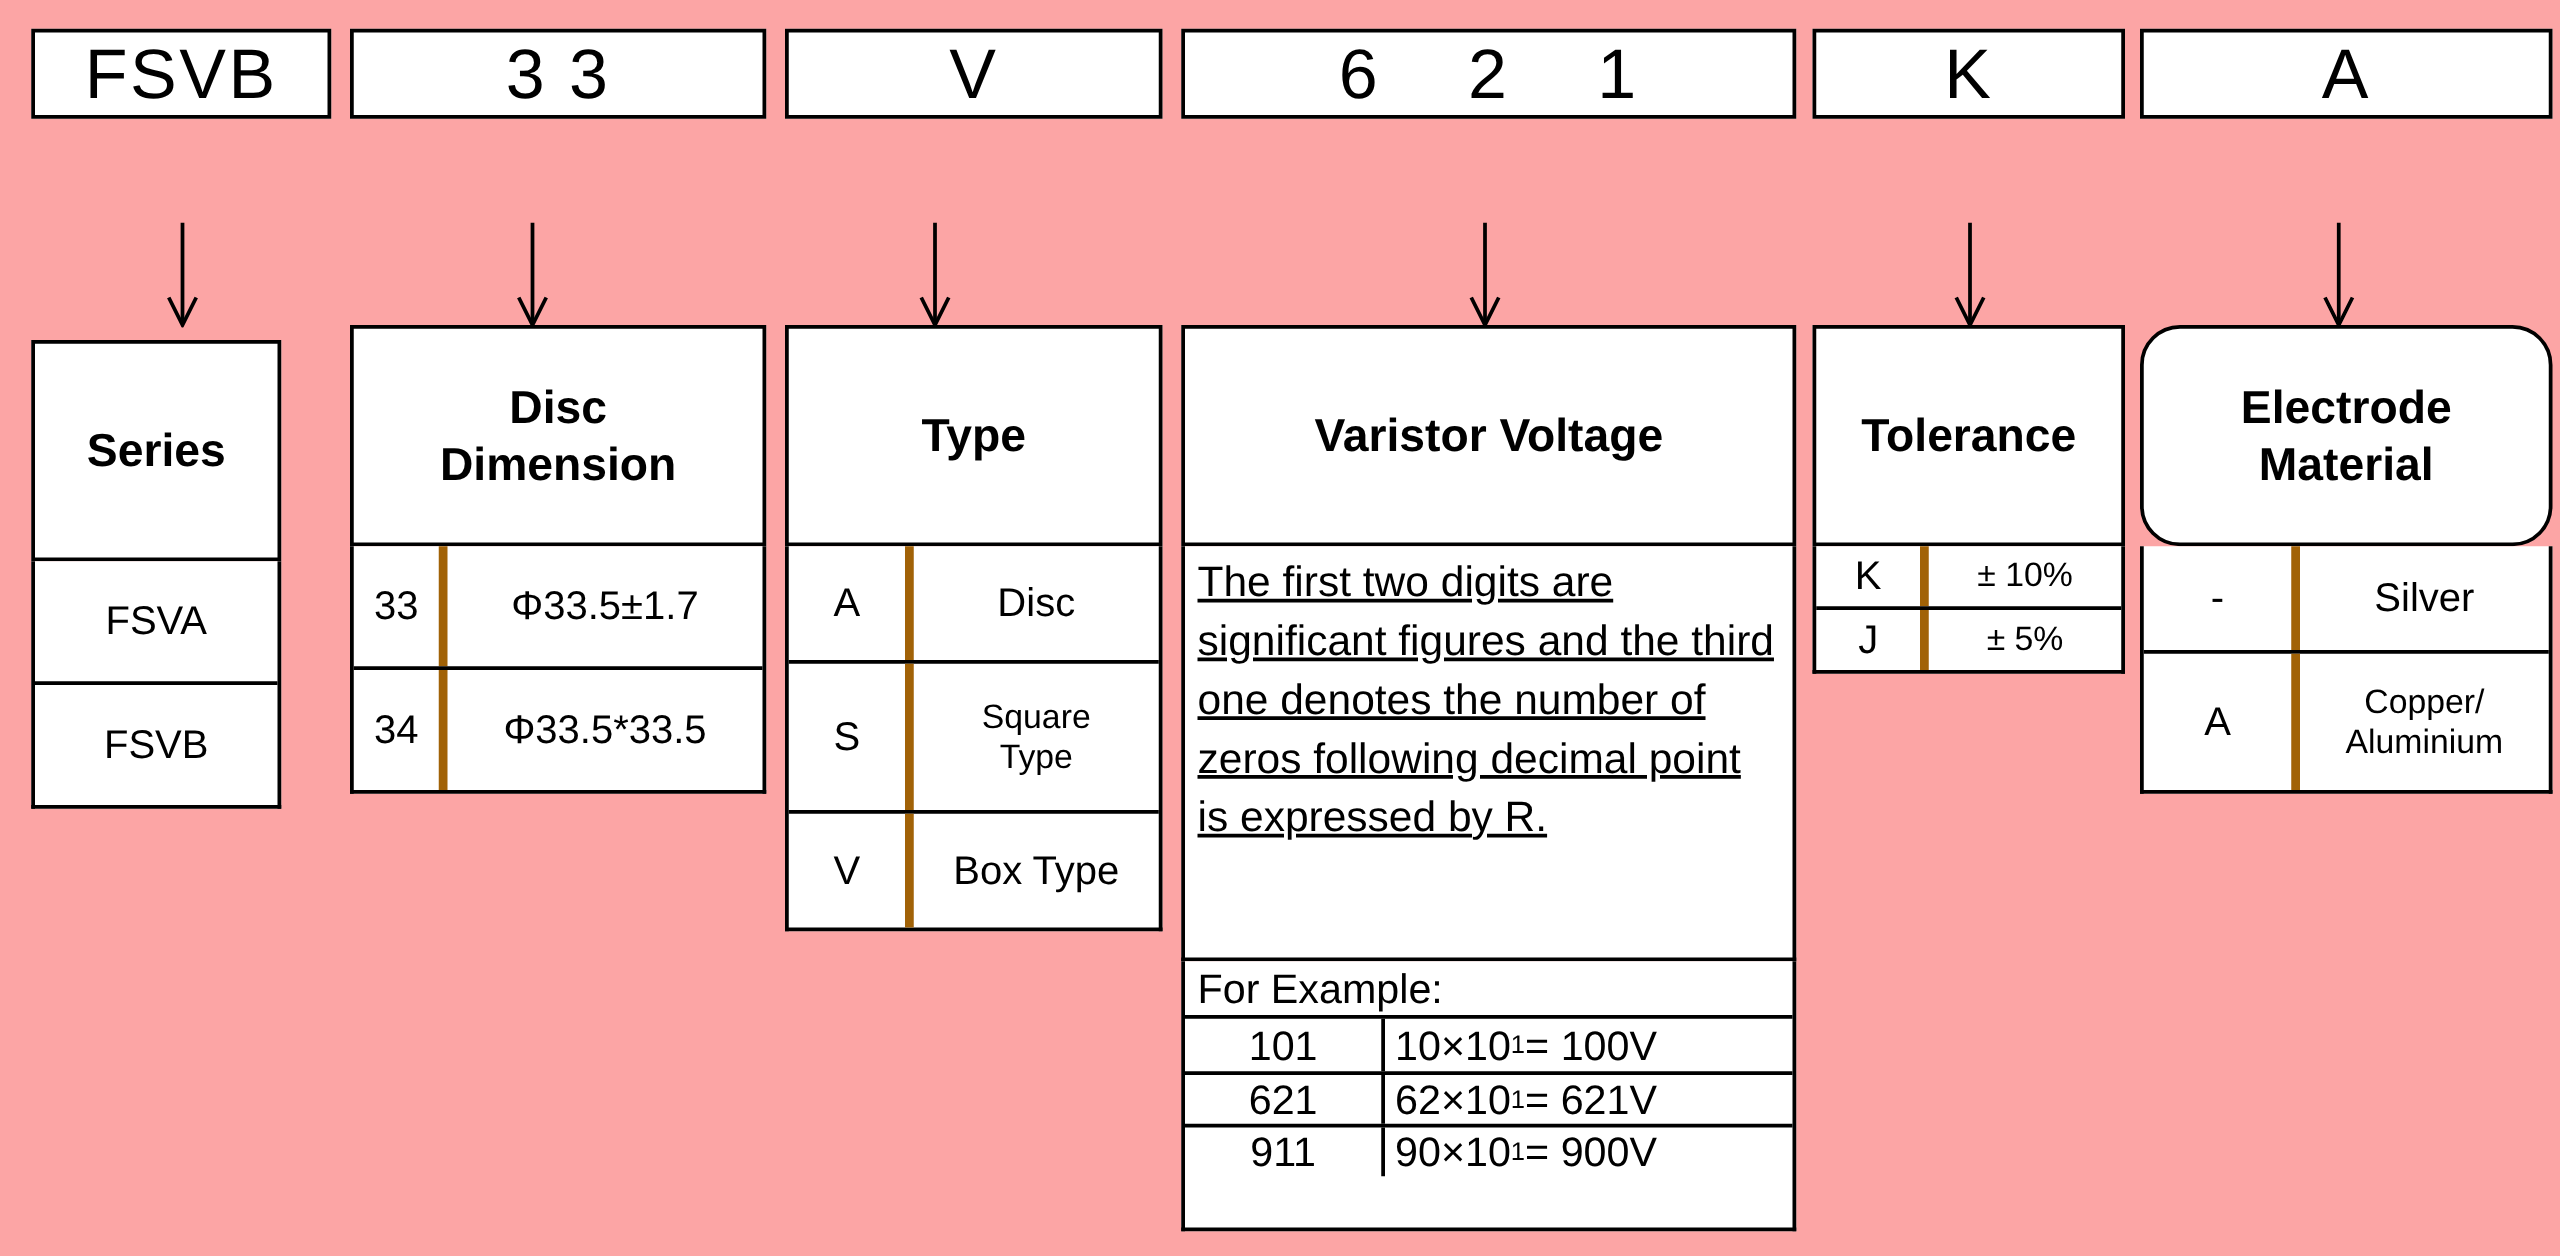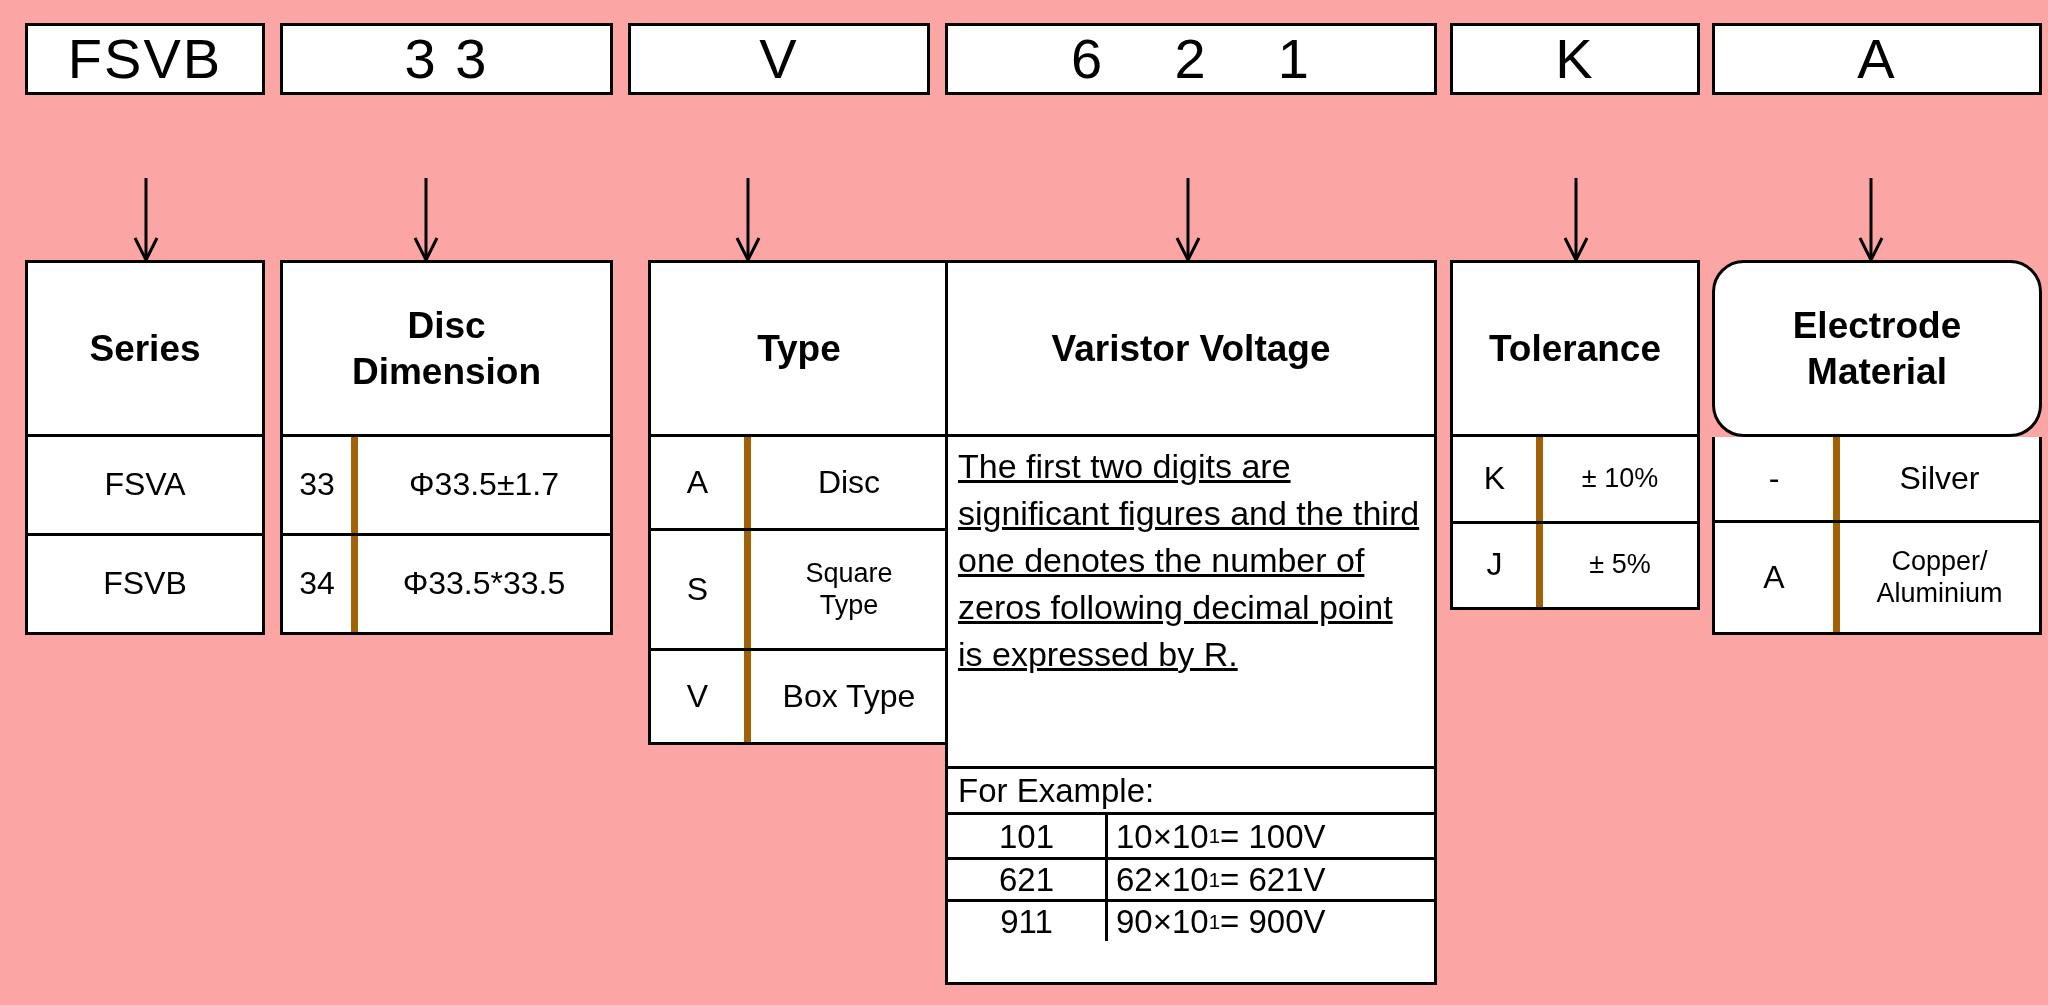--- a/index.html
+++ b/index.html
@@ -211,21 +211,21 @@
   <svg class="arrow" style="left:1560px; top:178px;" width="32" height="84">
     <line x1="16" y1="0" x2="16" y2="80" stroke="#000" stroke-width="3"></line>
     <polyline points="5,60 16,82 27,60" fill="none" stroke="#000" stroke-width="3"></polyline>
   </svg>
 
   <svg class="arrow" style="left:1855px; top:178px;" width="32" height="84">
     <line x1="16" y1="0" x2="16" y2="80" stroke="#000" stroke-width="3"></line>
     <polyline points="5,60 16,82 27,60" fill="none" stroke="#000" stroke-width="3"></polyline>
   </svg>
 
-  <div class="section" style="left:25px; top:260px; width:240px; height:375px;">
+  <div class="section" style="left:25px; top:272px; width:200px; height:375px;">
     <div class="section-head" style="height:177px;">Series</div>
     <div class="section-body">
       <div class="row">
         <div class="cell" style="flex:1;">FSVA</div>
       </div>
       <div class="row">
         <div class="cell" style="flex:1;">FSVB</div>
       </div>
     </div>
   </div>
@@ -240,21 +240,21 @@
         <div class="cell key" style="width:75px;">33</div>
         <div class="cell" style="flex:1;">Φ33.5±1.7</div>
       </div>
       <div class="row">
         <div class="cell key" style="width:75px;">34</div>
         <div class="cell" style="flex:1;">Φ33.5*33.5</div>
       </div>
     </div>
   </div>
 
-  <div class="section" style="left:648px; top:260px; width:302px; height:485px;">
+  <div class="section" style="left:628px; top:260px; width:302px; height:485px;">
     <div class="section-head" style="height:177px;">Type</div>
     <div class="section-body">
       <div class="row">
         <div class="cell key" style="width:100px;">A</div>
         <div class="cell" style="flex:1;">Disc</div>
       </div>
       <div class="row">
         <div class="cell key" style="width:100px;">S</div>
         <div class="cell small-cell" style="flex:1; white-space:pre-line;">Square
 Type</div>
@@ -291,21 +291,21 @@
         <div class="ex-code">911</div>
         <div class="ex-val">
             <span>90×10</span>
             <sup>1</sup>
             <span> = 900V</span>
           </div>
       </div>
     </div>
   </div>
 
-  <div class="section" style="left:1450px; top:260px; width:250px; height:350px;">
+  <div class="section" style="left:1450px; top:260px; width:250px; height:279px;">
     <div class="section-head" style="height:177px;">Tolerance</div>
     <div class="section-body">
       <div class="row">
         <div class="cell key" style="width:90px;">K</div>
         <div class="cell small-cell" style="flex:1;">± 10%</div>
       </div>
       <div class="row">
         <div class="cell key" style="width:90px;">J</div>
         <div class="cell small-cell" style="flex:1;">± 5%</div>
       </div>

